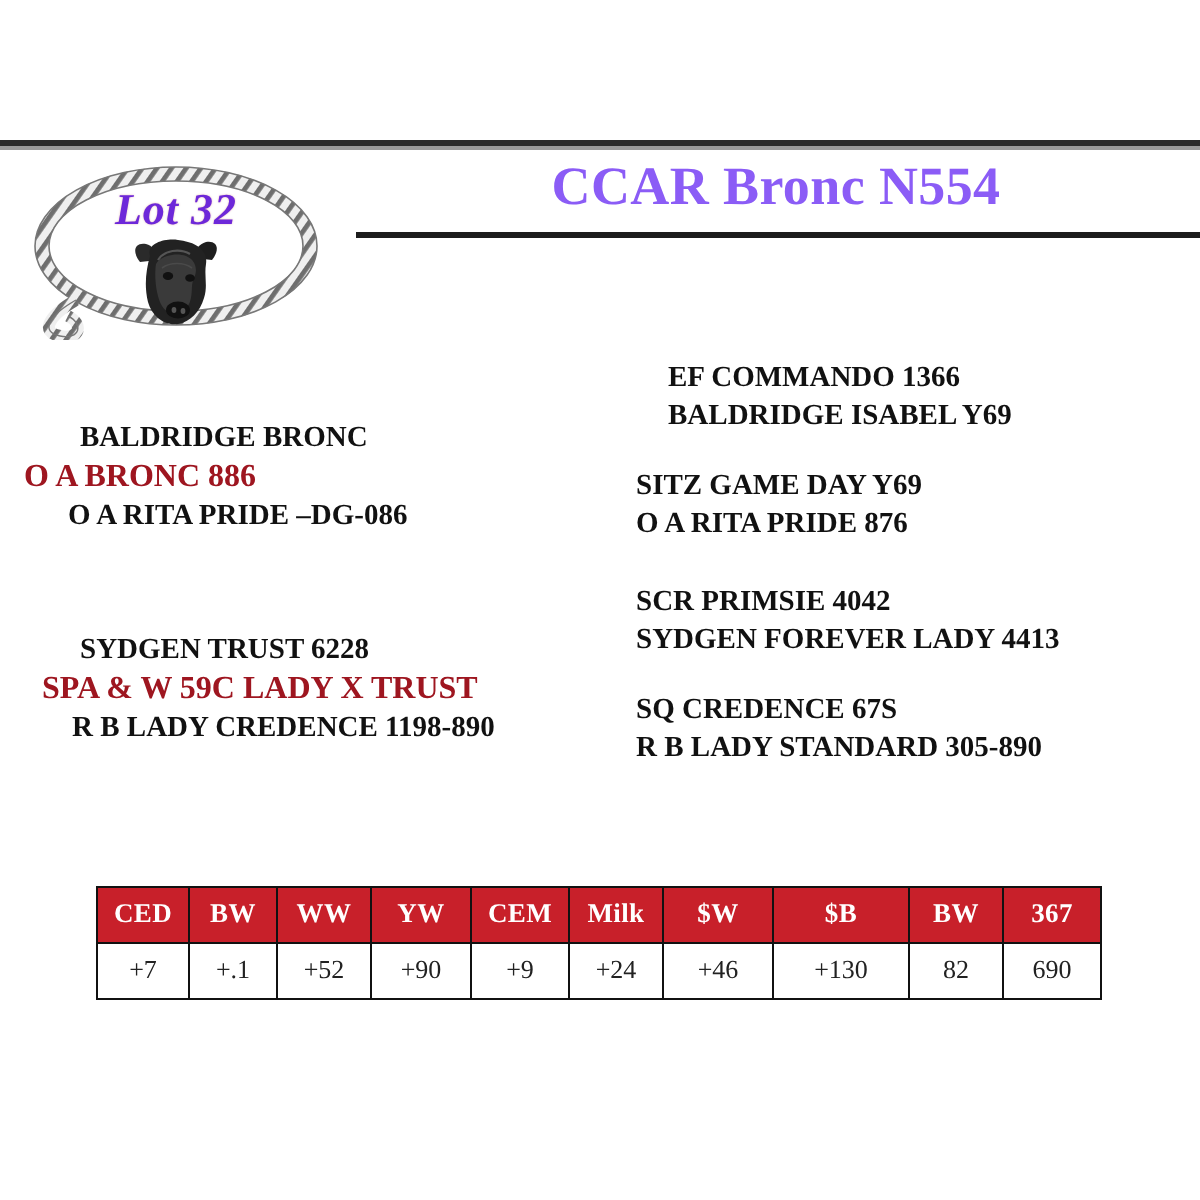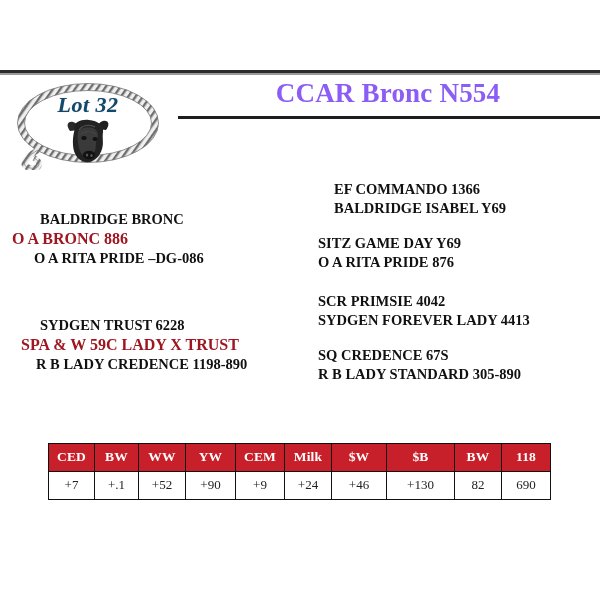--- a/index.html
+++ b/index.html
@@ -62,21 +62,21 @@
   .lot-text {
     position: absolute;
     left: 0;
     top: 14px;
     width: 160px;
     text-align: center;
     font-family: "Liberation Serif", "DejaVu Serif", serif;
     font-style: italic;
     font-weight: bold;
     font-size: 22px;
-    color: #0c4a6e;
+    color: #6d28d9;
     letter-spacing: 0.5px;
     text-shadow: 0 0 1px rgba(176,28,34,0.35);
   }
   .bull-head {
     position: absolute;
     left: 54px;
     top: 40px;
     width: 52px;
     height: 46px;
   }
@@ -331,21 +331,21 @@
         <tr>
           <th>CED</th>
           <th>BW</th>
           <th>WW</th>
           <th>YW</th>
           <th>CEM</th>
           <th>Milk</th>
           <th>$W</th>
           <th>$B</th>
           <th>BW</th>
-          <th>118</th>
+          <th>367</th>
         </tr>
       </thead>
       <tbody>
         <tr>
           <td>+7</td>
           <td>+.1</td>
           <td>+52</td>
           <td>+90</td>
           <td>+9</td>
           <td>+24</td>

